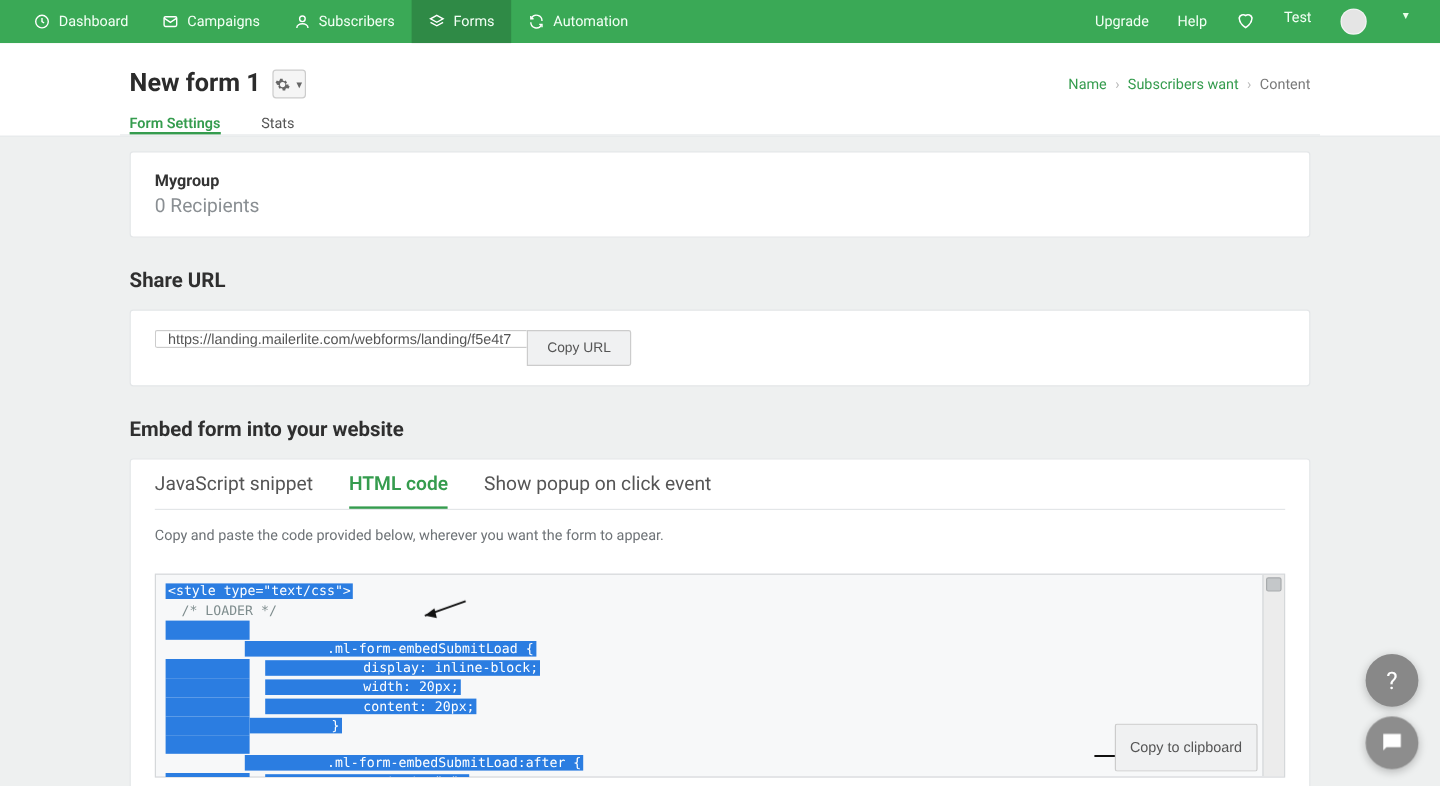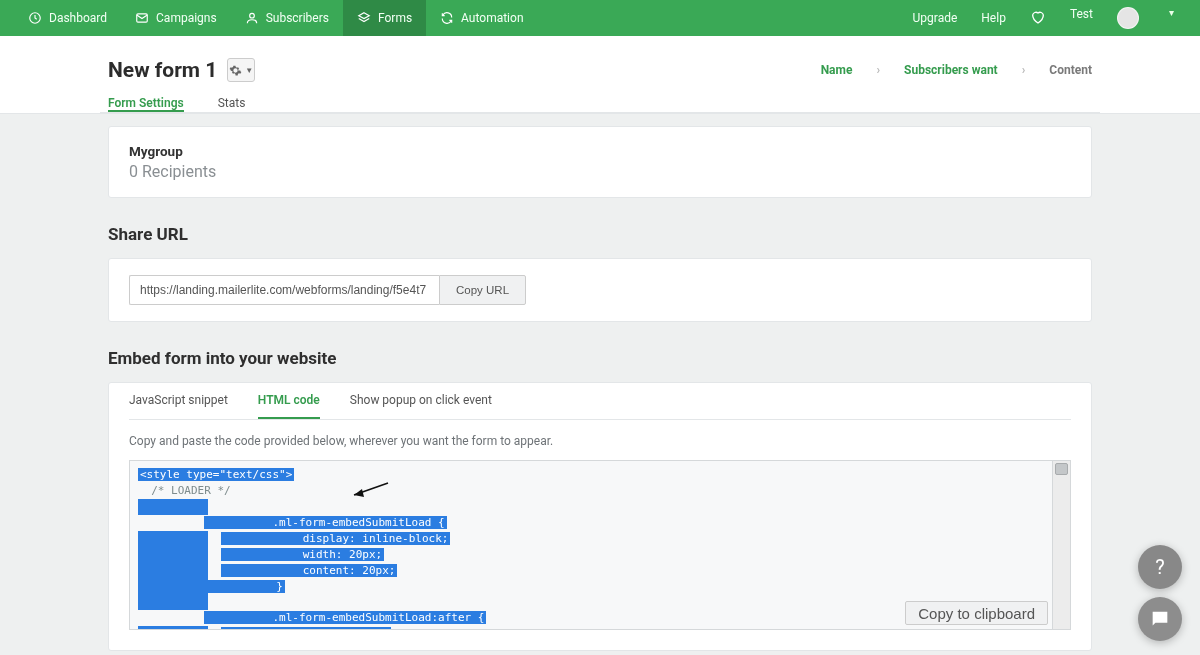--- a/index.html
+++ b/index.html
@@ -13,46 +13,46 @@
   .nav-right .plain { padding: 0 12px; cursor: pointer; font-size: 12px; color:#f2fff4; }
   .heart { width:16px; height:16px; }
   .avatar { width: 22px; height: 22px; border-radius: 50%; background: #e5e5e5; border:1px solid rgba(255,255,255,0.6); }
   .caret { margin-left:6px; font-size:10px; color:#eaffe9;}
   .page { max-width: 1000px; margin: 0 auto; }
   .page-head { display: flex; justify-content: space-between; padding: 22px 8px 0 8px; background:#fff; }
   .title-wrap { display:flex; align-items:center; gap:10px; }
   .page-title { font-size: 21px; font-weight: 700; color: #2c2c2c; }
   .gear-btn { width:28px; height:24px; border:1px solid #ccc; border-radius:3px; background:#f5f5f5; display:inline-flex; align-items:center; justify-content:center; gap:3px; cursor:pointer; }
   .gear-btn svg { width:13px; height:13px; fill:#666; }
-  .bc { font-size: 12px; color: #7a7a7a; display:flex; gap:24px; align-items:center;font-weight:bold; }
+  .bc { font-size: 12px; color: #7a7a7a; display:flex; gap:7px; align-items:center; }
   .bc a { color:#359c4e; text-decoration:none; }
   .bc .sep { color:#bbb; }
   .tabbar { display:flex; gap:34px; padding: 14px 8px 0 8px; border-bottom: 1px solid #e3e6e8; background:#fff; }
   .tab { font-size:12px; color:#555; cursor:pointer; }
   .tab.active { color:#359c4e; font-weight:600; border-bottom:2px solid #359c4e; }
   .head-strip { background:#fff; border-bottom:1px solid #e3e6e8; }
   .content { padding: 12px 8px 60px; }
   .card { background:#fff; border:1px solid #e3e6e8; border-radius:3px; padding:16px 20px; margin-bottom: 26px; }
   .group-name { font-weight:700; font-size:13.5px; color:#333; }
   .group-sub { color:#8a8f93; font-size:16px; margin-top:3px; }
   .section-title { font-size:17px; font-weight:700; color:#2f2f2f; margin: 6px 0 14px 0; }
   .share-row { display:flex; }
-  .share-input { flex:0 0 310px; height:30px; border:1px solid #ccc; border-right:none; padding:0 10px; font-size:12px; color:#555; border-radius:2px 0 0 2px; outline:none; }
+  .share-input { flex:0 0 310px; height:15px; border:1px solid #ccc; border-right:none; padding:0 10px; font-size:12px; color:#555; border-radius:2px 0 0 2px; outline:none; }
   .copy-btn { height:30px; border:1px solid #ccc; background:#f0f1f2; padding:0 16px; font-size:11.5px; color:#555; cursor:pointer; border-radius:0 2px 2px 0; }
   .embed-tabs { display:flex; gap:30px; border-bottom:1px solid #e3e6e8; margin-bottom:14px; }
-  .etab { padding:10px 0; font-size:12px; color:#555; cursor:pointer; }
+  .etab { padding:10px 0; font-size:16px; color:#555; cursor:pointer; }
   .etab.active { color:#359c4e; font-weight:600; border-bottom:2px solid #359c4e; }
-  .help-text { font-size:12px; color:#6e7377; margin-bottom:12px; }
+  .help-text { font-size:12px; color:#6e7377; margin-bottom:25px; }
   .code-wrap { position:relative; border:1px solid #d5d8da; background:#f7f8f9; height:170px; overflow:hidden; }
   .code-area { position:absolute; inset:0 18px 0 0; overflow:auto; padding:6px 8px; font-family: Menlo, Consolas, monospace; font-size:11px; line-height:1.45; white-space:pre; }
   .scroll-track { position:absolute; right:0; top:0; bottom:0; width:18px; background:#ececec; border-left:1px solid #d5d8da; }
   .scroll-thumb { position:absolute; top:2px; left:2px; right:2px; height:12px; background:#c4c7c9; border:1px solid #a8abad; border-radius:2px; }
   .hl { background:#2b7de1; color:#fff; padding:0 2px; }
   .comment { color:#7e8c8d; }
-  .copy-clip-btn { position:absolute; right:22px; bottom:4px; height:24px; border:1px solid #ccc; background:#f0f1f2; font-size:15px; color:#555; padding:0 12px; cursor:pointer; border-radius:2px; }
+  .copy-clip-btn { position:absolute; right:22px; bottom:4px; height:40px; border:1px solid #ccc; background:#f0f1f2; font-size:12px; color:#555; padding:0 12px; cursor:pointer; border-radius:2px; }
   .arrow { position:absolute; pointer-events:none; }
   .arrow svg { overflow:visible; }
   .float-btn { position:fixed; right:18px; width:44px; height:44px; border-radius:50%; background:#888; color:#fff; display:flex; align-items:center; justify-content:center; font-size:20px; box-shadow:0 2px 8px rgba(0,0,0,0.25); cursor:pointer; }
   .float-help { bottom:66px; }
   .float-chat { bottom:14px; background:#8d8d8d; }
   .topbar { background:#3aa956; }
 </style>
 </head>
 <body>
 

